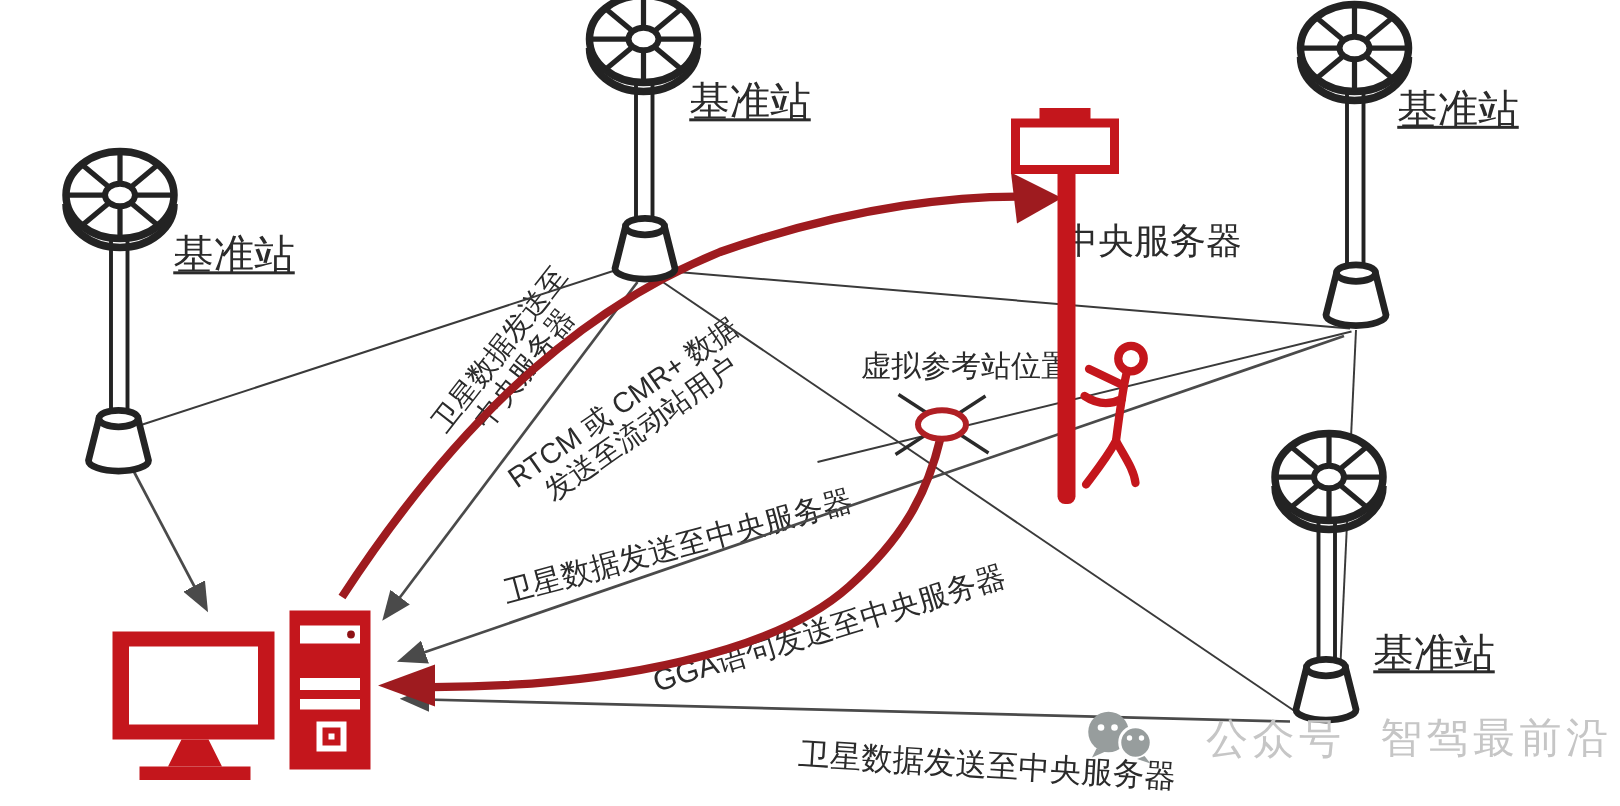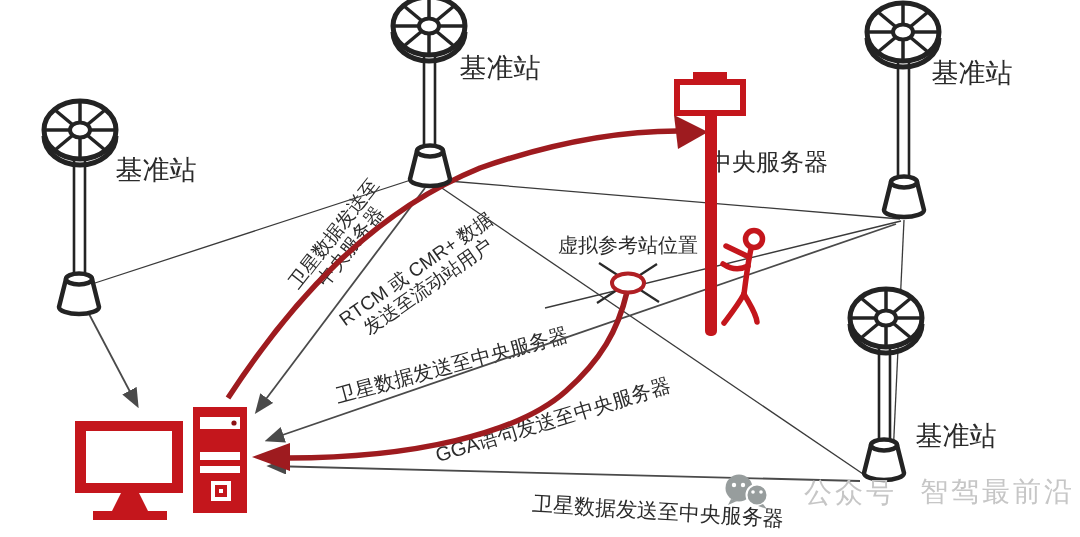--- a/index.html
+++ b/index.html
@@ -1,23 +1,23 @@
 <!DOCTYPE html>
 <html><head>
 <meta charset="utf-8">
 <style>
   html,body{margin:0;padding:0;background:#ffffff;}
   #stage{position:relative;width:1080px;height:537px;background:#ffffff;overflow:hidden;
          font-family:"Liberation Sans","DejaVu Sans",sans-serif;}
   svg{position:absolute;left:0;top:0;}
   .lbl{position:absolute;white-space:nowrap;color:#2b2b2b;
        transform:translate(-50%,-50%);line-height:1.12;text-align:center;}
-  .lbl.big{font-size:27px;}
+  .lbl.big{font-size:27px;text-decoration:underline;}
   .lbl.rover{font-size:24px;}
-  .lbl.vrs{font-size:20px;}
+  .lbl.vrs{font-size:20px;margin-left:16px;}
   #lbl-sat-a{font-size:19px;transform:translate(-50%,-50%) rotate(-52deg);}
   #lbl-rtcm{font-size:19px;transform:translate(-50%,-50%) rotate(-35deg);}
   #lbl-sat-b{font-size:20px;transform:translate(-50%,-50%) rotate(-15deg);}
   #lbl-gga{font-size:20px;transform:translate(-50%,-50%) rotate(-17deg);}
   #lbl-sat-c{font-size:21px;transform:translate(-50%,-50%) rotate(3.5deg);}
   .watermark{position:absolute;color:#c6c6c6;font-size:28px;letter-spacing:3px;
              transform:translate(0,-50%);z-index:6;}
   #art{z-index:2;}
   #wm-icon{z-index:6;}
 </style>

